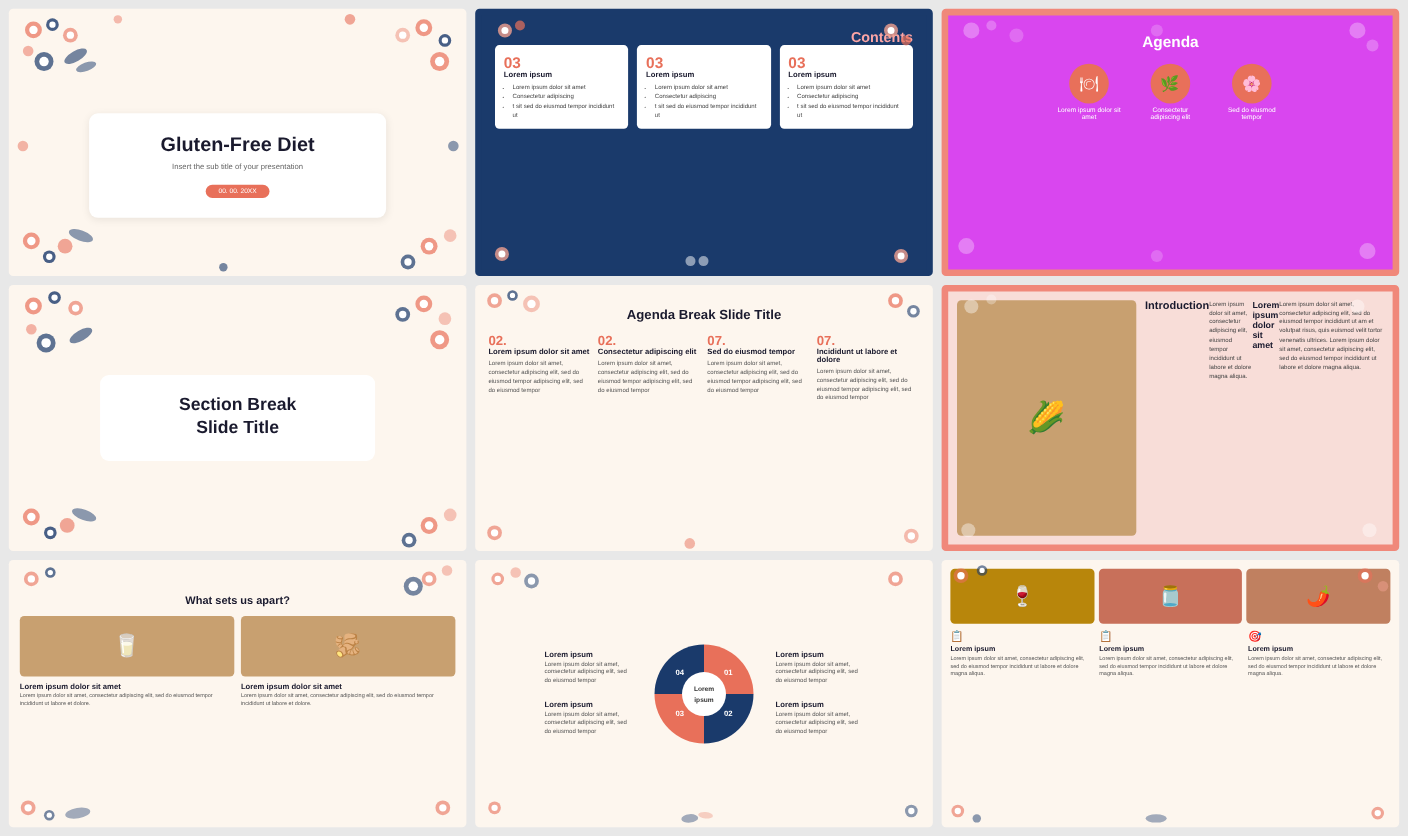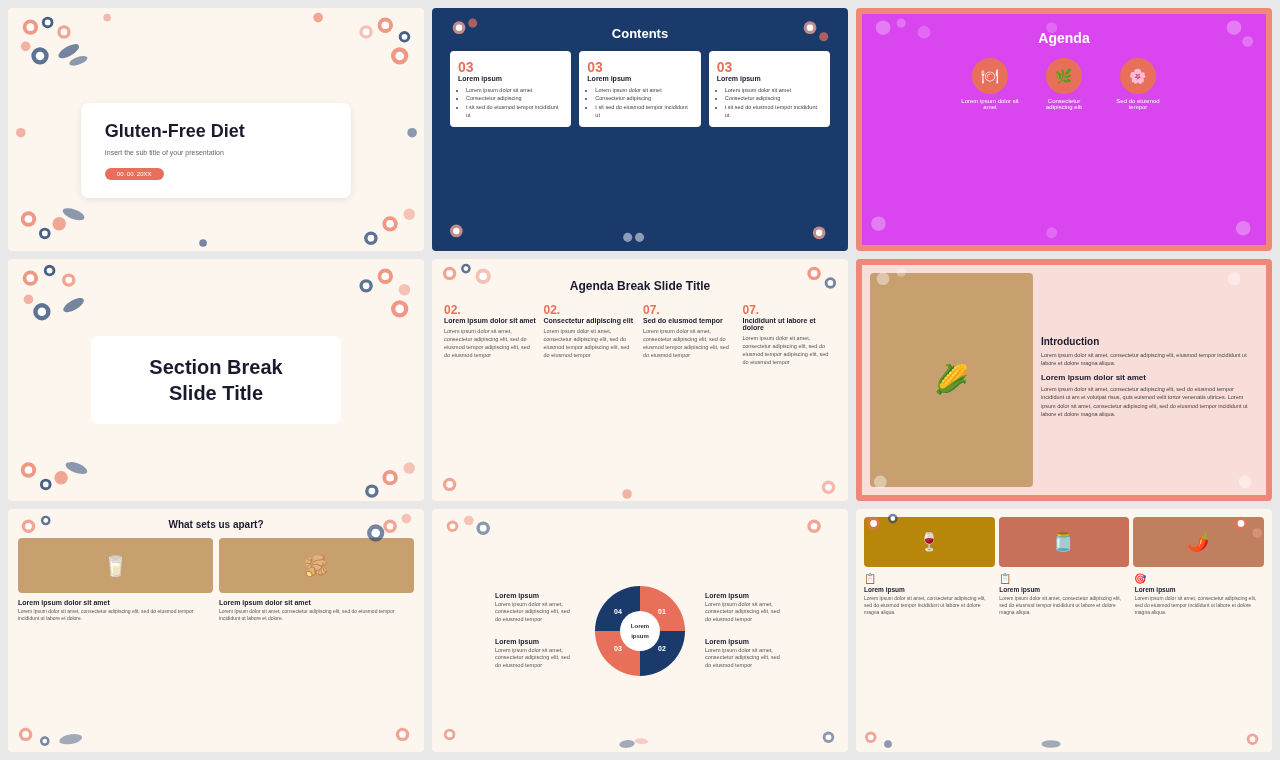--- a/index.html
+++ b/index.html
@@ -27,20 +27,21 @@
     }
 
     
     .slide-1 {
       background: #fdf6ee;
     }
     .slide-1 .center-box {
       background: white;
       border-radius: 8px;
       padding: 18px 24px;
+      text-align: center;
       z-index: 2;
       width: 65%;
       box-shadow: 0 2px 8px rgba(0,0,0,0.08);
       margin-top: 42px;
     }
     .slide-1 h1 {
       font-size: 18px;
       font-weight: 800;
       color: #1a1a2e;
       line-height: 1.2;
@@ -64,24 +65,23 @@
     .slide-2 {
       background: #1a3a6b;
     }
     .slide-2 .inner {
       width: 100%;
       height: 100%;
       position: relative;
       padding: 12px;
     }
     .slide-2 h2 {
-      text-align: center;
-      color: #ffffff;
+      text-align: right;
+      color: #fca5a5;
       font-size: 13px;
-      margin-bottom: 10px;
     }
     .slide-2 .cols {
       display: flex;
       gap: 8px;
     }
     .slide-2 .col {
       flex: 1;
       background: white;
       border-radius: 4px;
       padding: 8px;
@@ -156,21 +156,21 @@
     }
     .slide-4 .center-box {
       background: white;
       border-radius: 8px;
       padding: 18px 20px;
       text-align: center;
       z-index: 2;
       width: 60%;
     }
     .slide-4 h2 {
-      font-size: 20px;
+      font-size: 16px;
       font-weight: 800;
       color: #1a1a2e;
       line-height: 1.3;
     }
 
     
     .slide-5 {
       background: #fdf6ee;
     }
     .slide-5 .inner {
@@ -226,22 +226,22 @@
       border-radius: 4px;
       overflow: hidden;
       display: flex;
       align-items: center;
       justify-content: center;
       font-size: 28px;
     }
     .slide-6 .content {
       flex: 1;
       display: flex;
-      flex-direction: column;
-      justify-content: center;
+      flex-direction: row;
+      justify-content: flex-start;
     }
     .slide-6 h3 {
       font-size: 10px;
       font-weight: 700;
       color: #1a1a2e;
       margin-bottom: 4px;
     }
     .slide-6 p {
       font-size: 5.5px;
       color: #444;
@@ -263,20 +263,21 @@
       width: 100%;
       height: 100%;
       padding: 10px;
     }
     .slide-7 h2 {
       text-align: center;
       font-size: 10px;
       font-weight: 700;
       color: #1a1a2e;
       margin-bottom: 8px;
+      margin-top: 22px;
     }
     .slide-7 .img-row {
       display: flex;
       gap: 6px;
       margin-bottom: 6px;
     }
     .slide-7 .img-box {
       flex: 1;
       height: 55px;
       border-radius: 4px;

